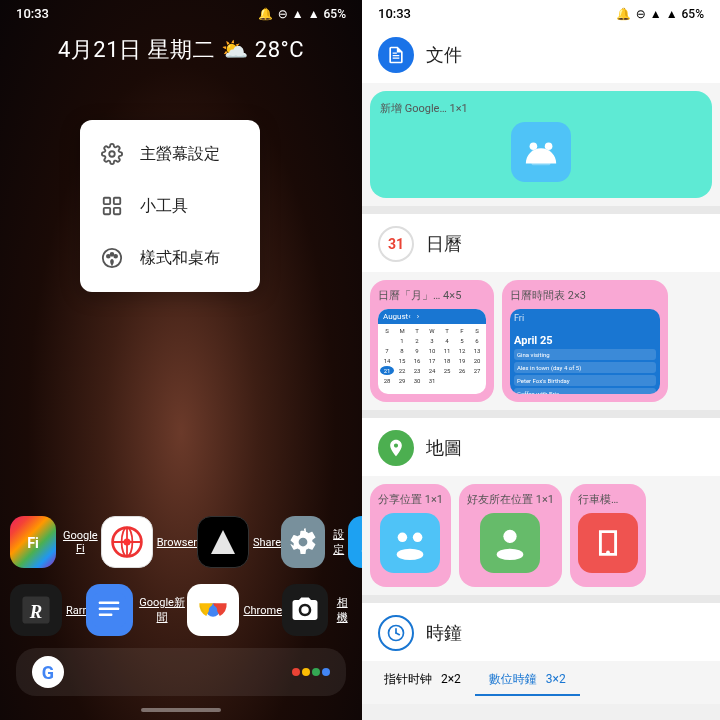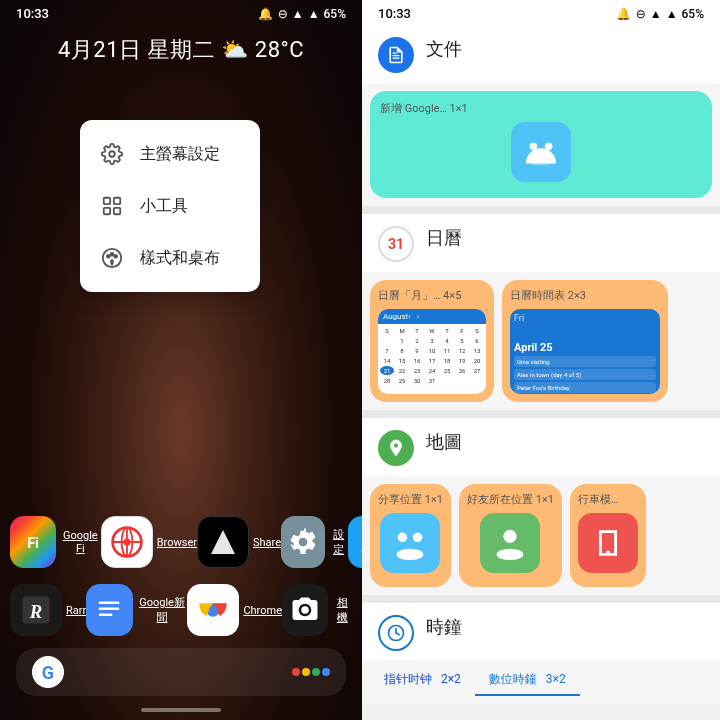--- a/index.html
+++ b/index.html
@@ -225,21 +225,21 @@
     .right-status-right {
       display: flex;
       align-items: center;
       gap: 4px;
       font-size: 12px;
     }
 
     .widget-header {
       background: #fff;
       display: flex;
-      align-items: flex-start;
+      align-items: center;
       gap: 12px;
       padding: 12px 16px 10px;
     }
 
     .widget-app-icon {
       width: 36px;
       height: 36px;
       border-radius: 50%;
       display: flex;
       align-items: center;
@@ -262,21 +262,21 @@
     .widget-row {
       display: flex;
       gap: 8px;
       padding: 8px 8px 0;
       overflow-x: auto;
     }
 
     .widget-row::-webkit-scrollbar { display: none; }
 
     .widget-card {
-      background: #fdba74;
+      background: #f9a8d4;
       border-radius: 16px;
       padding: 8px;
       flex-shrink: 0;
       cursor: pointer;
     }
 
     .widget-card-label {
       font-size: 11px;
       color: #555;
       margin-bottom: 6px;
@@ -378,21 +378,21 @@
     
     .clock-tabs {
       display: flex;
       padding: 4px 8px 0;
       gap: 0;
     }
 
     .clock-tab {
       padding: 6px 14px;
       font-size: 12px;
-      color: #1d4ed8;
+      color: #000000;
       cursor: pointer;
       border-bottom: 2px solid transparent;
     }
 
     .clock-tab.active {
       color: #1976d2;
       border-bottom: 2px solid #1976d2;
     }
 
     
@@ -686,21 +686,21 @@
             <div class="cal-cell">29</div>
             <div class="cal-cell">30</div>
             <div class="cal-cell">31</div>
           </div>
         </div>
       </div>
 
       <div class="widget-card">
         <div class="widget-card-label">日曆時間表  2×3</div>
         <div class="widget-preview agenda-preview">
-          <div style="font-size:9px;opacity:0.8;margin-bottom:18px;">Fri</div>
+          <div style="font-size:9px;opacity:0.8;margin-bottom:11px;">Fri</div>
           <div class="agenda-date">April 25</div>
           <div class="agenda-item">Gina visiting</div>
           <div class="agenda-item">Alex in town (day 4 of 5)</div>
           <div class="agenda-item">Peter Fox's Birthday</div>
           <div class="agenda-item">Coffee with Eric<br>10:00 am at Milk Bar</div>
         </div>
       </div>
     </div>
   </div>
 

